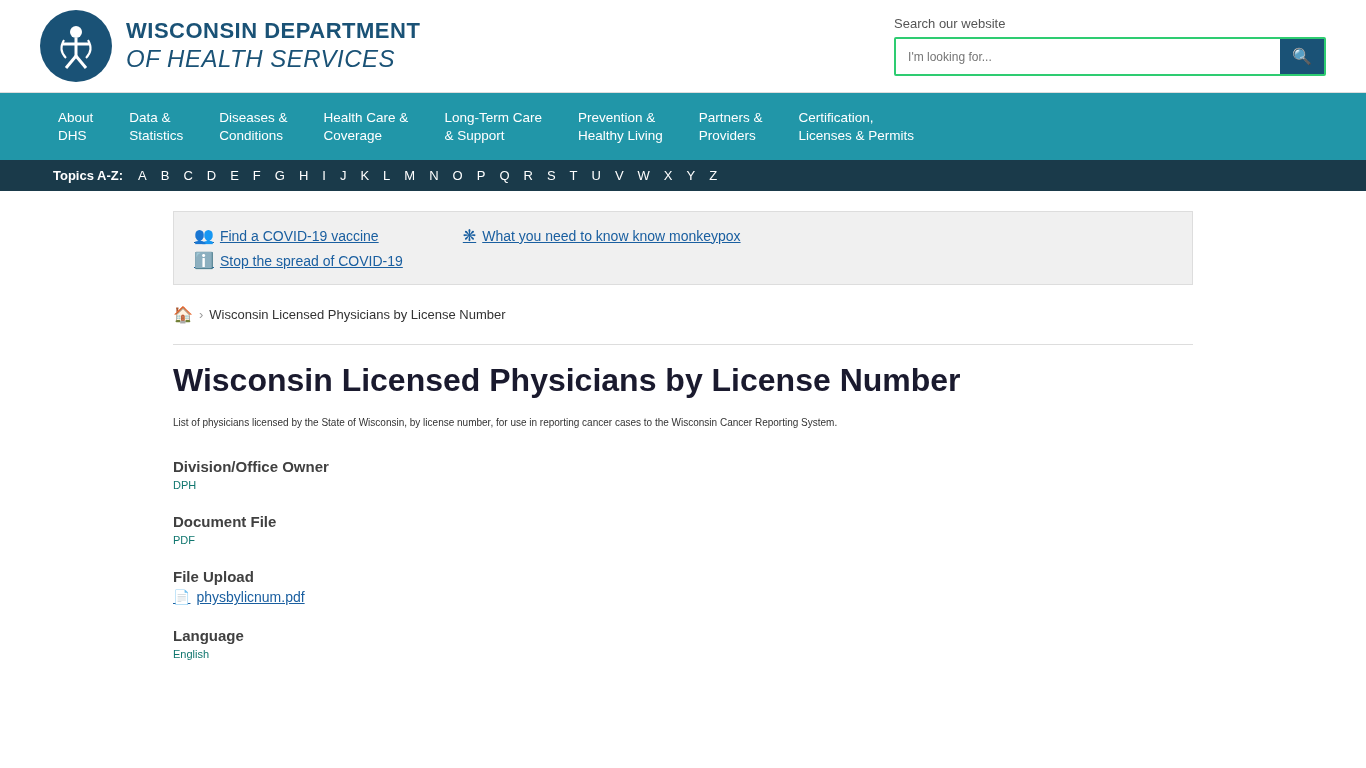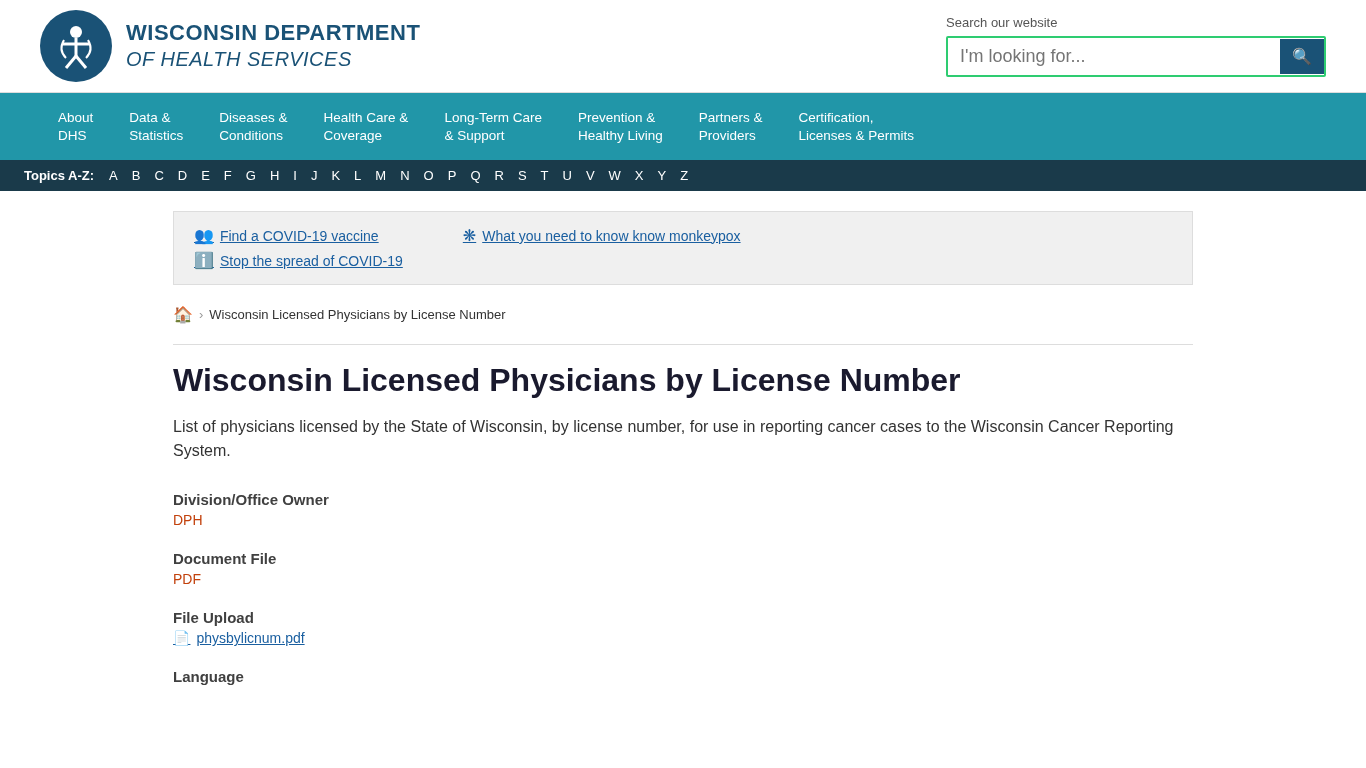--- a/index.html
+++ b/index.html
@@ -38,43 +38,43 @@
       color: #1a5276;
       font-size: 22px;
       font-weight: bold;
       line-height: 1.2;
       text-transform: uppercase;
       letter-spacing: 0.5px;
     }
     .org-name em {
       font-style: italic;
       font-weight: normal;
-      font-size: 20px;
+      font-size: 24px;
     }
     .search-area {
       display: flex;
       flex-direction: column;
       gap: 6px;
     }
     .search-label {
       font-size: 13px;
       color: #555;
     }
     .search-box {
       display: flex;
       align-items: center;
       border: 2px solid #2ecc71;
       border-radius: 2px;
     }
     .search-input {
-      width: 332px;
+      width: 384px;
       padding: 8px 12px;
       border: none;
       outline: none;
-      font-size: 18px;
+      font-size: 12px;
       color: #aaa;
     }
     .search-btn {
       background: #1a5276;
       border: none;
       padding: 8px 12px;
       cursor: pointer;
       color: #fff;
       font-size: 16px;
     }
@@ -94,21 +94,21 @@
       color: #fff;
       text-decoration: none;
       font-size: 13.5px;
       font-weight: normal;
       line-height: 1.3;
     }
 
     
     .topics-bar {
       background: #1a3a4a;
-      padding: 6px 24px;
+      padding: 6px 53px;
       display: flex;
       align-items: center;
       gap: 10px;
     }
     .topics-label {
       color: #fff;
       font-weight: bold;
       font-size: 13px;
       white-space: nowrap;
     }
@@ -176,39 +176,39 @@
 
     
     .page-title {
       font-size: 32px;
       font-weight: bold;
       color: #1a1a2e;
       margin-bottom: 16px;
       line-height: 1.2;
     }
     .page-description {
-      font-size: 16px;
+      font-size: 10px;
       color: #333;
       margin-bottom: 28px;
       line-height: 1.5;
     }
 
     
     .meta-section {
       margin-bottom: 22px;
     }
     .meta-label {
       font-size: 15px;
       font-weight: bold;
       color: #404040;
       margin-bottom: 4px;
     }
     .meta-value {
-      font-size: 14px;
-      color: #c2410c;
+      font-size: 11px;
+      color: #0f766e;
     }
 
     
     .file-link {
       display: flex;
       align-items: center;
       gap: 6px;
       color: #1a5fa0;
       text-decoration: underline;
       font-size: 14px;
@@ -368,15 +368,16 @@
   <div class="meta-section">
     <div class="meta-label">File Upload</div>
     <a href="#" class="file-link">
       <span class="pdf-icon">📄</span>
       <span>physbylicnum.pdf</span>
     </a>
   </div>
 
   <div class="meta-section">
     <div class="meta-label">Language</div>
+    <div class="meta-value">English</div>
   </div>
 
 </div>
 
 </body></html>

